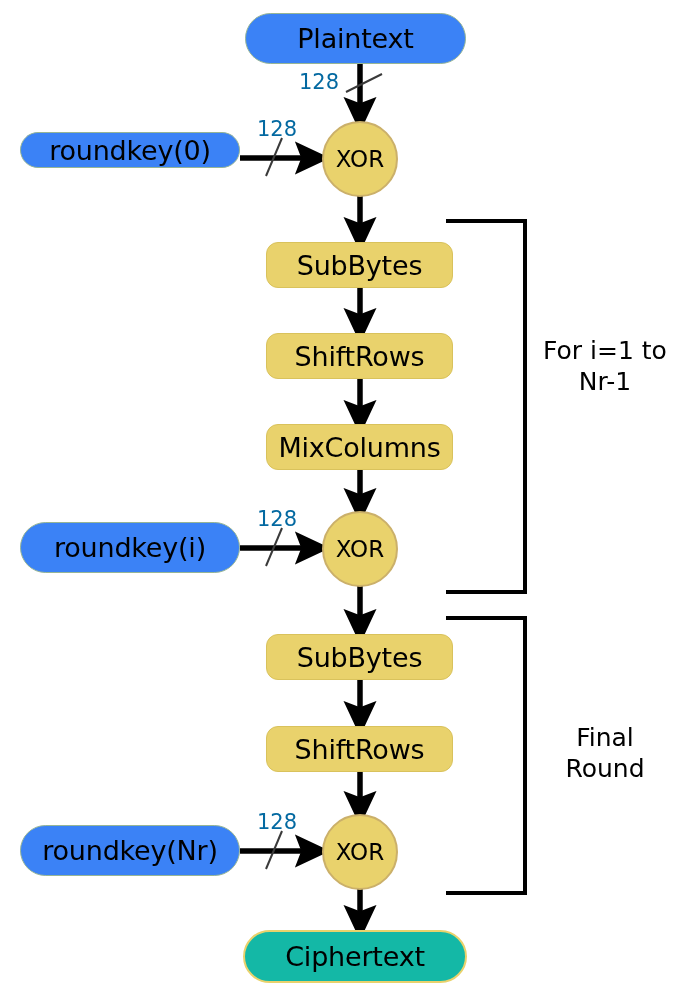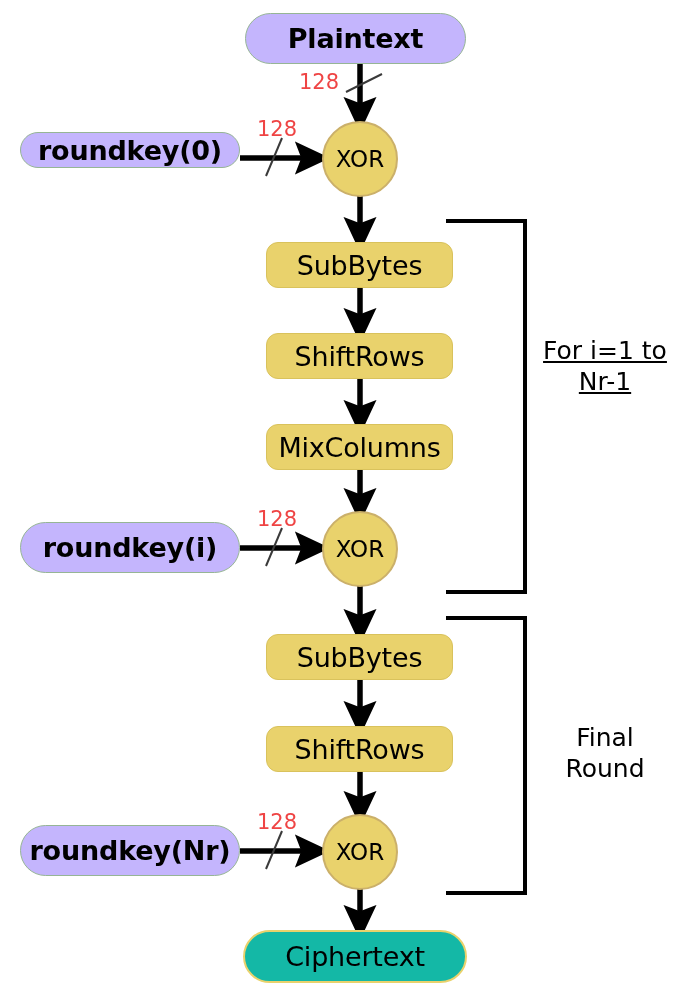--- a/index.html
+++ b/index.html
@@ -36,23 +36,22 @@
     align-items: center;
     justify-content: center;
     color: #000000;
     white-space: nowrap;
     line-height: 1;
   }
   .pill {
     border-radius: 999px;
   }
   .pill-green {
-    background: #c4b5fd;
+    background: #3b82f6;
     border: 1px solid #96b595;
-    font-weight: bold;
   }
   .pill-red {
     background: #14b8a6;
     border: 2px solid #e9d26c;
   }
   .rect-yellow {
     background: #e9d26c;
     border: 1px solid #d9c25c;
     border-radius: 12px;
   }
@@ -65,21 +64,21 @@
     font-size: 27px;
     letter-spacing: -0.2px;
   }
   .label-small {
     font-size: 23px;
   }
   
   .edge-label {
     position: absolute;
     font-size: 21px;
-    color: #ef4444;
+    color: #0369a1;
     line-height: 1;
     white-space: nowrap;
   }
   .bracket-label {
     position: absolute;
     font-size: 25px;
     color: #000000;
     line-height: 1.22;
     text-align: center;
     white-space: pre-line;
@@ -183,19 +182,19 @@
   </div>
 
   <div class="edge-label" style="left:299px; top:72px;">128</div>
 
   <div class="edge-label" style="left:257px; top:119px;">128</div>
 
   <div class="edge-label" style="left:257px; top:509px;">128</div>
 
   <div class="edge-label" style="left:257px; top:812px;">128</div>
 
-  <div class="bracket-label" style="left:534px; top:336px; width:142px;text-decoration:underline;">For i=1 to
+  <div class="bracket-label" style="left:534px; top:336px; width:142px;">For i=1 to
 Nr-1</div>
 
   <div class="bracket-label" style="left:534px; top:723px; width:142px;">Final
 Round</div>
 
 </div>
 
 </body></html>

